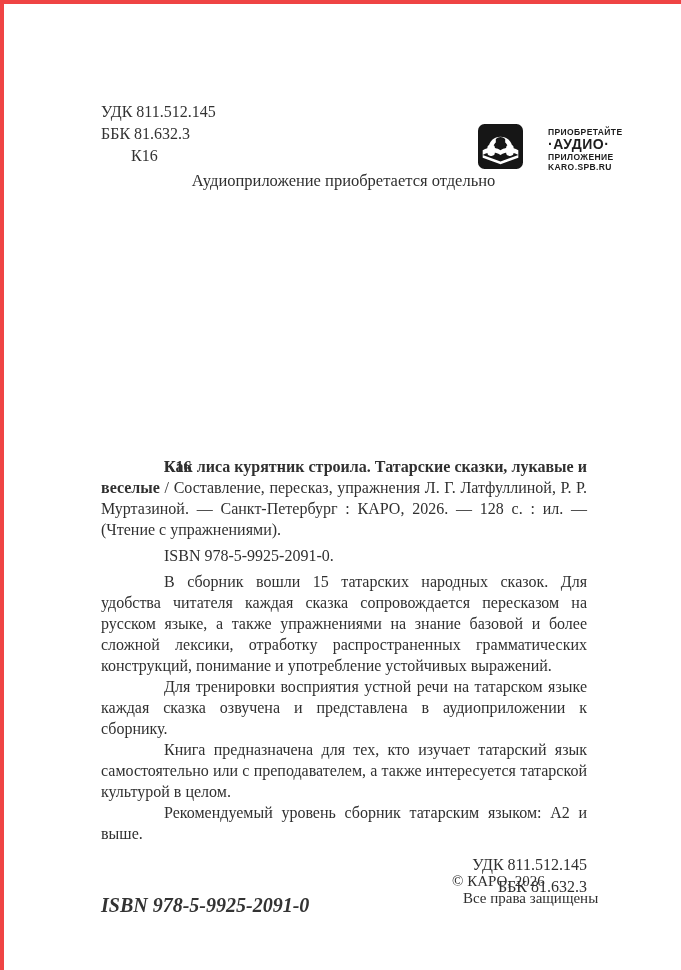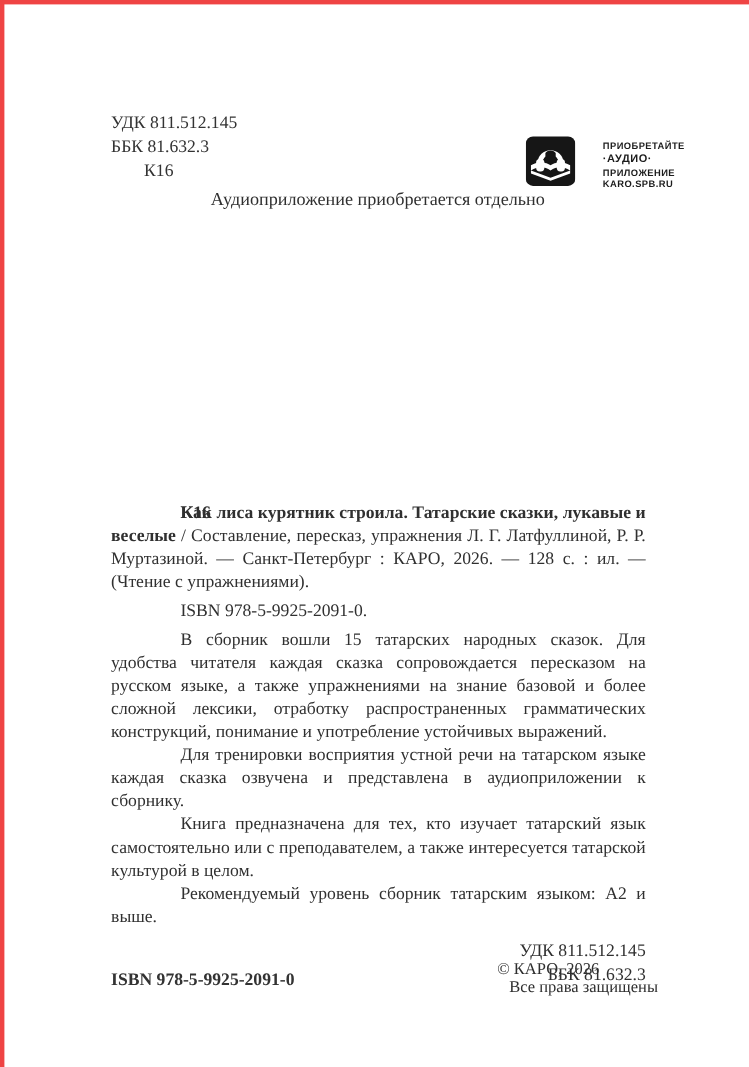--- a/index.html
+++ b/index.html
@@ -12,37 +12,37 @@
     color:#333;
     overflow:hidden;
   }
   
   .top-left{position:absolute;left:97px;top:97px;font-size:16px;line-height:22px;}
   .top-left .k16{padding-left:30px;}
   
   .logo{position:absolute;left:474px;top:103px;display:flex;align-items:flex-start;gap:25px;margin-top:16px;}
   .logo-text{font-family:"Liberation Sans","DejaVu Sans",sans-serif;font-weight:bold;color:#1c1c1c;padding-top:4px;}
   .lt-small{font-size:8.5px;line-height:10px;letter-spacing:0.4px;}
-  .lt-big{font-size:10px;line-height:15px;letter-spacing:0.5px;}
+  .lt-big{font-size:14px;line-height:15px;letter-spacing:0.5px;}
   
   .note{position:absolute;left:0;top:167px;width:100%;text-align:center;
         font-size:16.5px;line-height:20px;color:#2f2f2f;}
   
   .main{position:absolute;left:97px;top:452px;width:486px;
         font-size:16px;line-height:21px;text-align:justify;
         hyphens:manual;-webkit-hyphens:manual;color:#303030;}
   .main p{margin:0;}
   .card{position:relative;text-indent:63px;}
   .card .code{position:absolute;left:0;top:0;font-weight:bold;}
   .isbn-line{text-indent:63px;margin:5px 0 5px 0 !important;}
   .para{text-indent:63px;}
   .udk-right{margin-top:10px;text-align:right;line-height:22px;}
   
   .footer{position:absolute;left:0;top:862px;width:100%;}
-  .f-isbn{position:absolute;left:97px;top:16px;font-weight:bold;font-size:16px;}
+  .f-isbn{position:absolute;left:97px;top:28px;font-weight:bold;font-size:20px;font-style:italic;}
   .f-copy{position:absolute;left:448px;top:7px;font-size:15px;line-height:17px;color:#2f2f2f;}
   .f-rights{padding-left:11px;text-align:center;}
 </style>
 </head>
 <body>
 
 <div class="page">
 
   <div class="top-left">
     <div>УДК 811.512.145</div>

